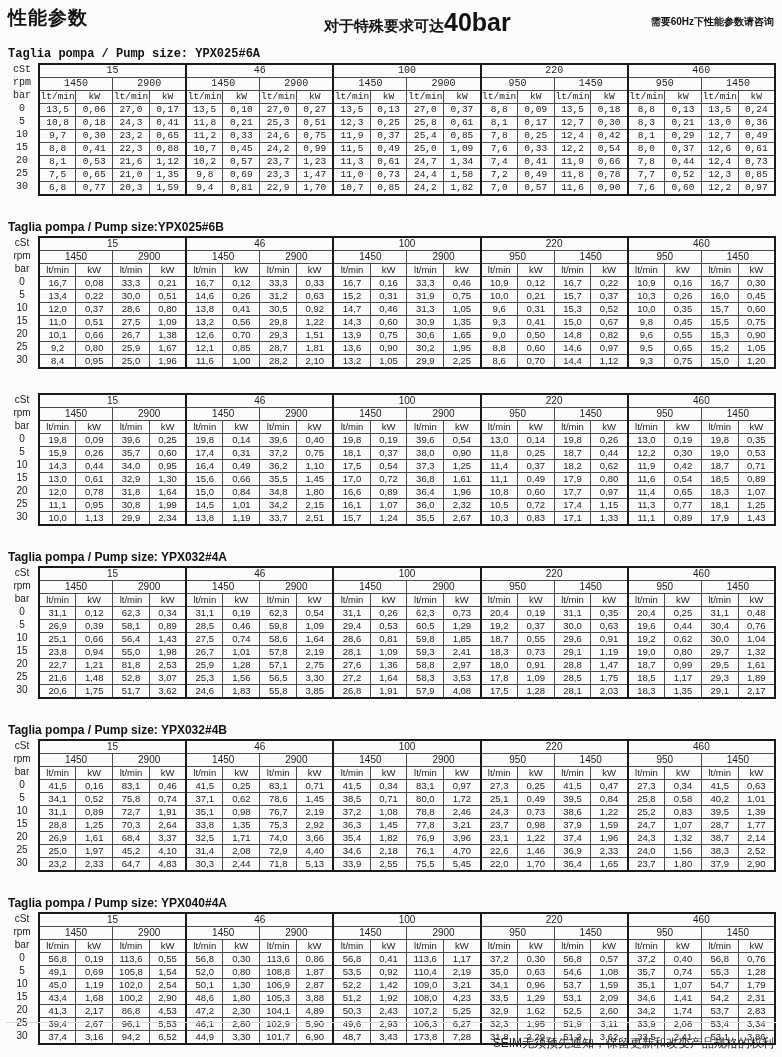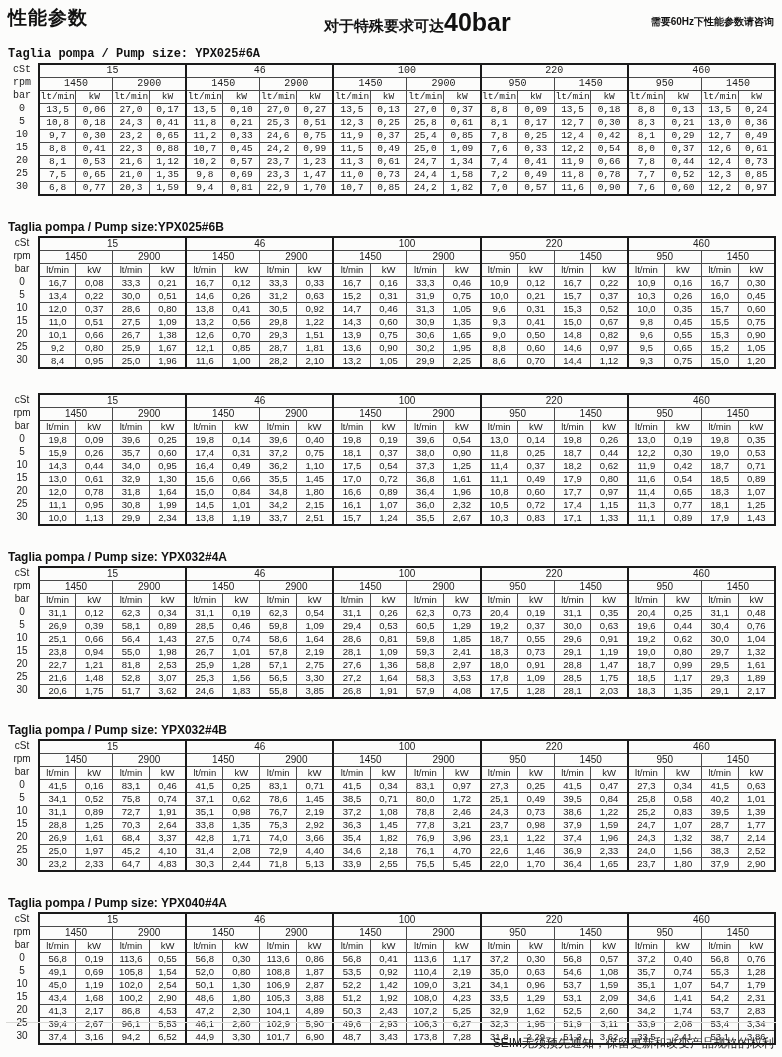--- a/index.html
+++ b/index.html
@@ -1070,21 +1070,21 @@
                 <td class="d gs">24,7</td>
                 <td class="d">1,07</td>
                 <td class="d">28,7</td>
                 <td class="d">1,77</td>
               </tr>
               <tr>
                 <td class="d gs">26,9</td>
                 <td class="d">1,61</td>
                 <td class="d">68,4</td>
                 <td class="d">3,37</td>
-                <td class="d gs">42,8</td>
+                <td class="d gs">32,5</td>
                 <td class="d">1,71</td>
                 <td class="d">74,0</td>
                 <td class="d">3,66</td>
                 <td class="d gs">35,4</td>
                 <td class="d">1,82</td>
                 <td class="d">76,9</td>
                 <td class="d">3,96</td>
                 <td class="d gs">23,1</td>
                 <td class="d">1,22</td>
                 <td class="d">37,4</td>

